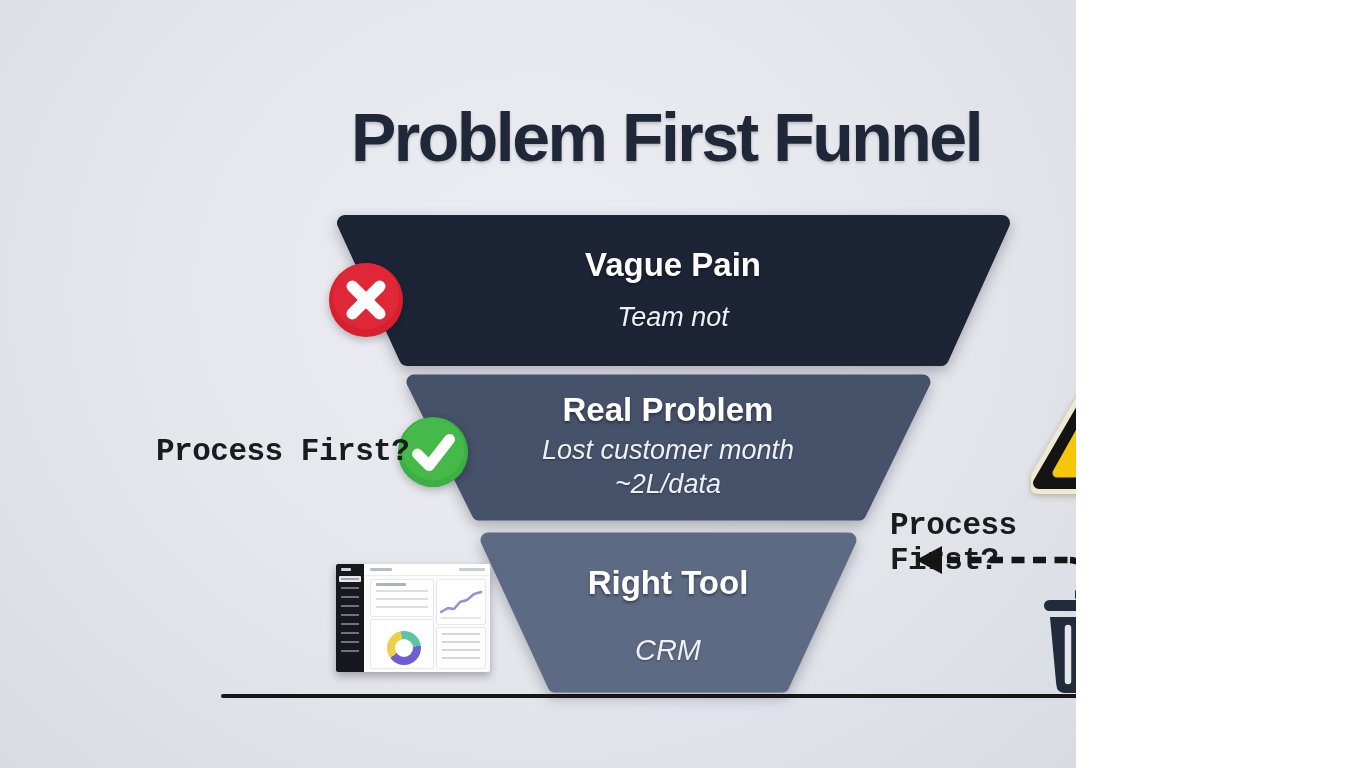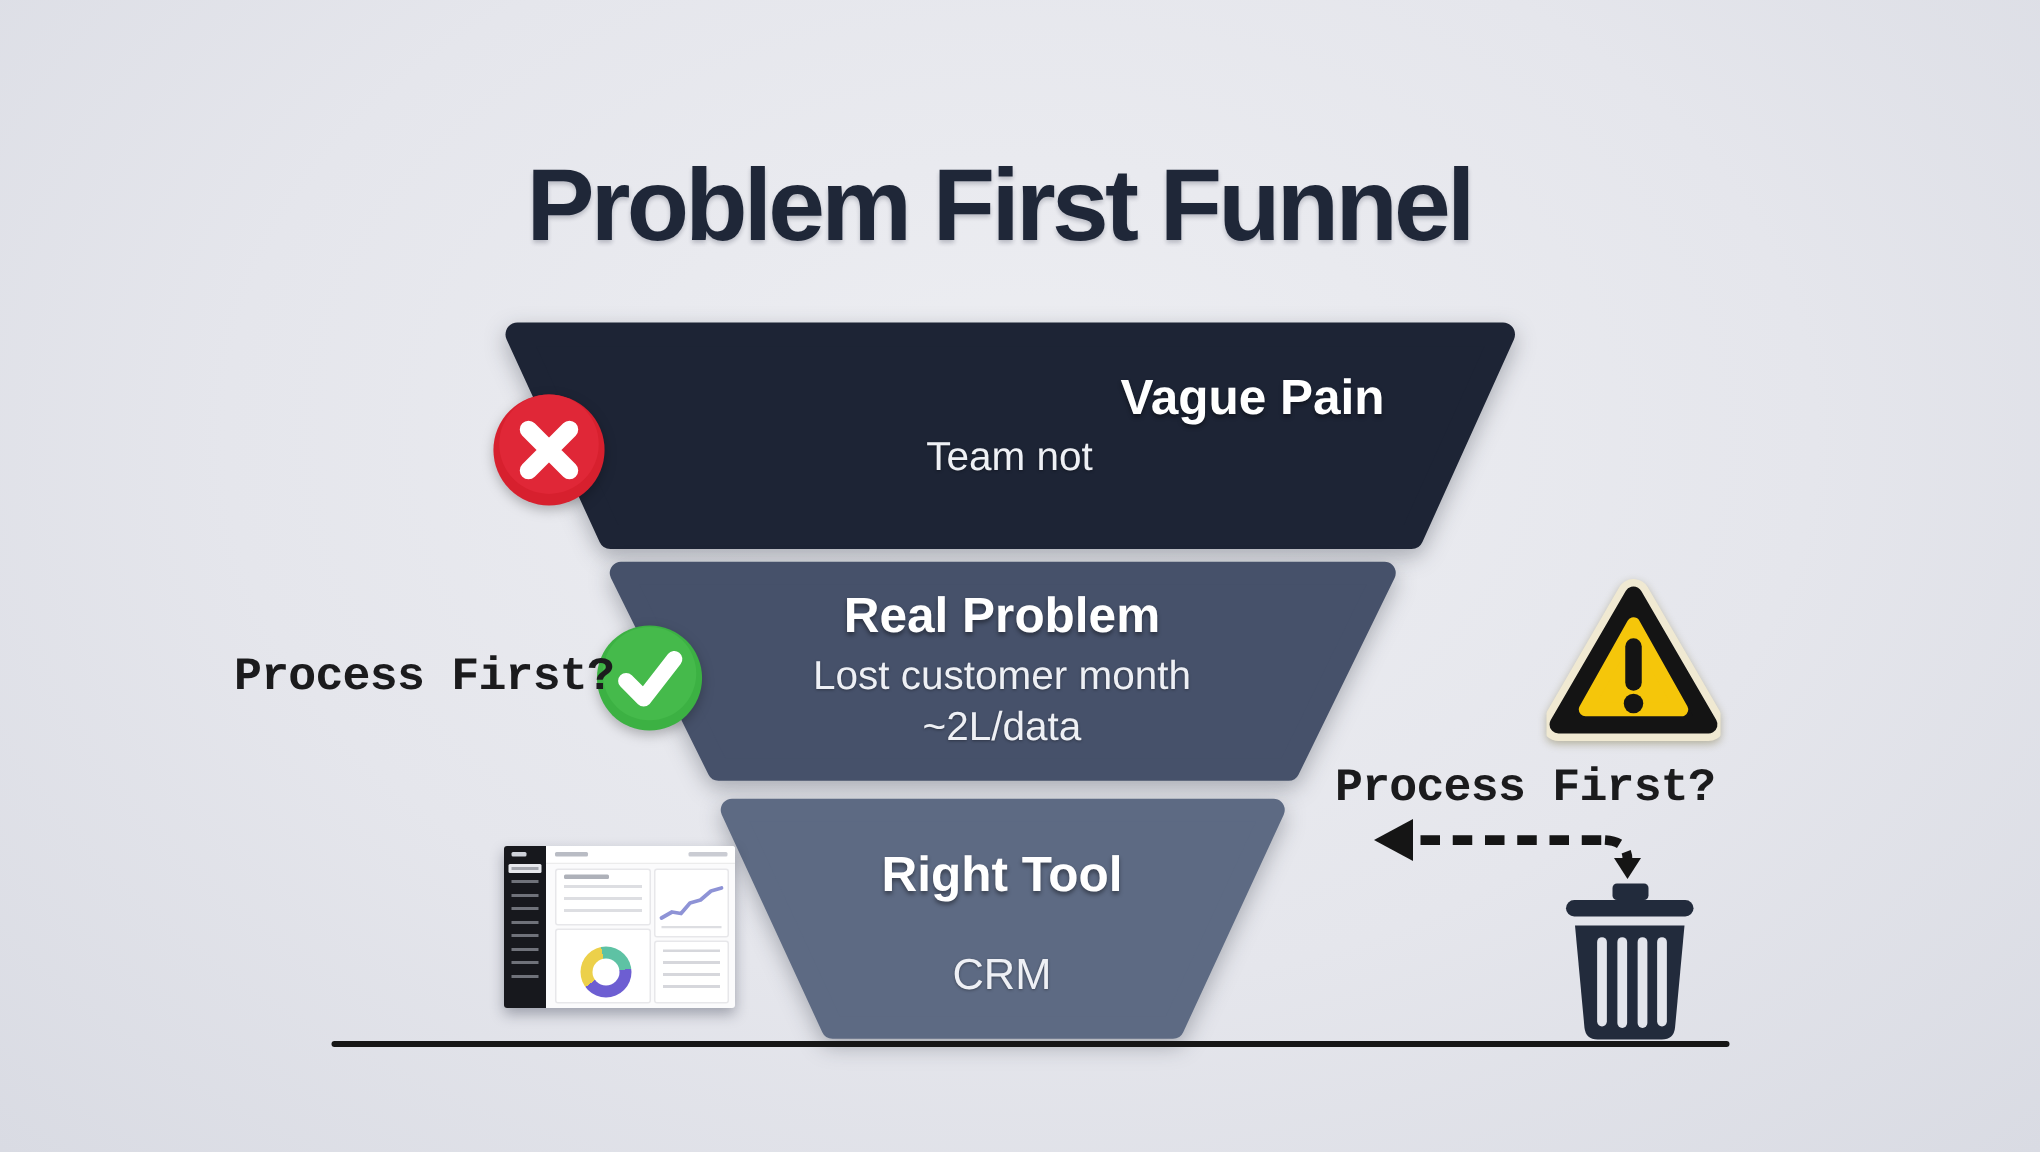--- a/index.html
+++ b/index.html
@@ -1,39 +1,39 @@
 <!DOCTYPE html>
 <html><head>
 <meta charset="utf-8">
 <style>
   html,body{margin:0;padding:0;}
   body{font-family:"Liberation Sans",sans-serif;}
   .canvas{
-    position:relative;width:1360px;height:768px;overflow:hidden;
+    position:relative;width:1076px;height:768px;overflow:hidden;
     background:radial-gradient(ellipse at 50% 38%, #edeef2 0%, #e5e6ec 55%, #d9dbe3 100%);
   }
   
   .page-title{
     position:absolute;left:0;top:98px;width:1360px;text-align:center;
     transform:translateX(-14px);
     font-size:68px;font-weight:800;letter-spacing:-2.5px;color:#1f2738;
     text-shadow:0 2px 3px rgba(20,25,45,.22);margin:0;
   }
   
   .funnel-svg{position:absolute;left:0;top:0;width:1360px;height:768px;}
   .tier-shape{stroke-linejoin:round;filter:drop-shadow(0 5px 7px rgba(20,25,40,.30));}
   .tier1{fill:#1d2435;stroke:#1d2435;stroke-width:16px;}
   .tier2{fill:#46516a;stroke:#46516a;stroke-width:15px;}
   .tier3{fill:#5d6a83;stroke:#5d6a83;stroke-width:15px;}
   
   .tier-text{position:absolute;text-align:center;color:#ffffff;}
   .tier-heading{font-size:33px;font-weight:700;line-height:38px;text-shadow:0 2px 3px rgba(0,0,0,.4);}
-  .tier-sub{font-size:27px;font-weight:400;line-height:34px;color:#eef0f5;text-shadow:0 1px 2px rgba(0,0,0,.35);}
+  .tier-sub{font-size:27px;font-weight:400;line-height:34px;color:#eef0f5;text-shadow:0 1px 2px rgba(0,0,0,.35);font-style:italic;}
   .t1-text{left:423px;top:246px;width:500px;}
-  .t1-text .tier-heading{margin-bottom:3px;text-align:right;}
+  .t1-text .tier-heading{margin-bottom:16px;}
   .t2-text{left:468px;top:391px;width:400px;}
   .t2-text .tier-heading{margin-bottom:4px;}
   .t3-heading{left:468px;top:564px;width:400px;}
   .t3-sub{left:468px;top:633px;width:400px;font-size:29px;}
   
   .badge{position:absolute;}
   .x-badge{left:327px;top:261px;width:78px;height:78px;filter:drop-shadow(0 3px 4px rgba(0,0,0,.25));}
   .check-badge{left:396px;top:415px;width:74px;height:74px;filter:drop-shadow(0 3px 4px rgba(0,0,0,.25));}
   
   .question{position:absolute;font-size:31px;font-weight:700;color:#1b1b1d;letter-spacing:-0.5px;font-family:Liberation Mono, monospace;}

